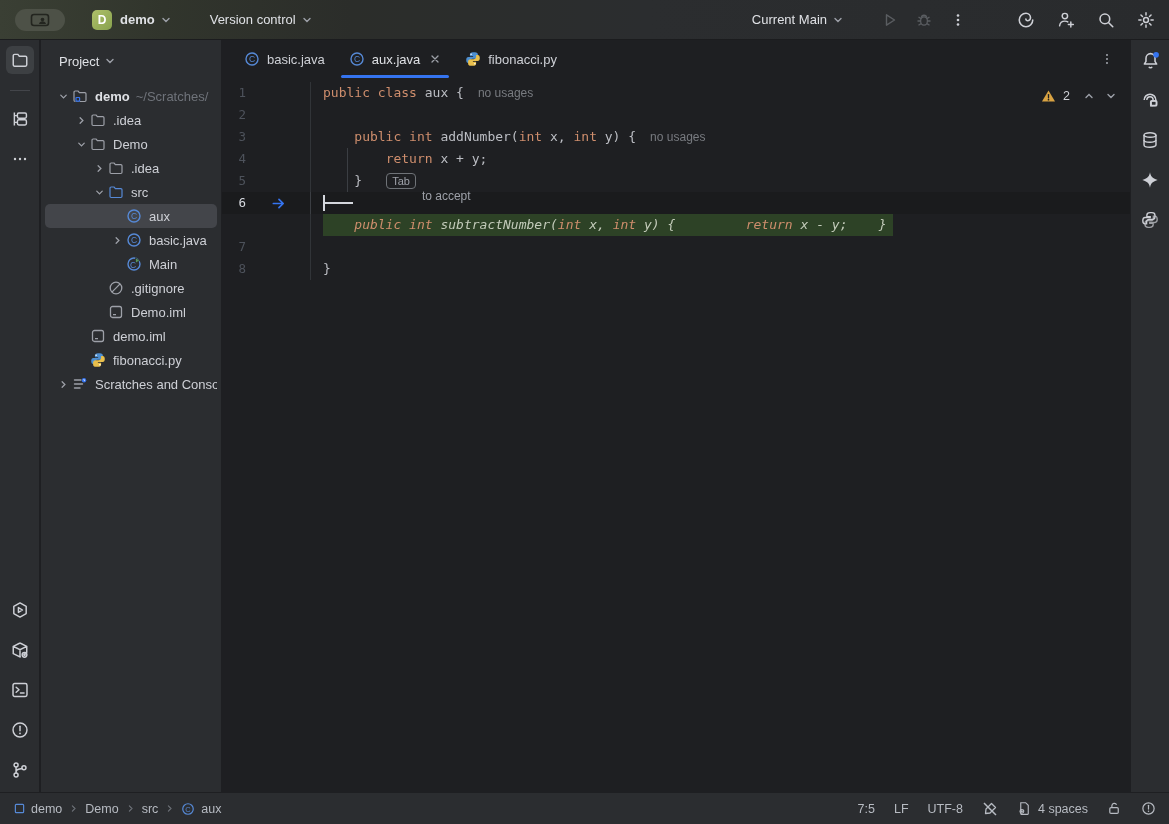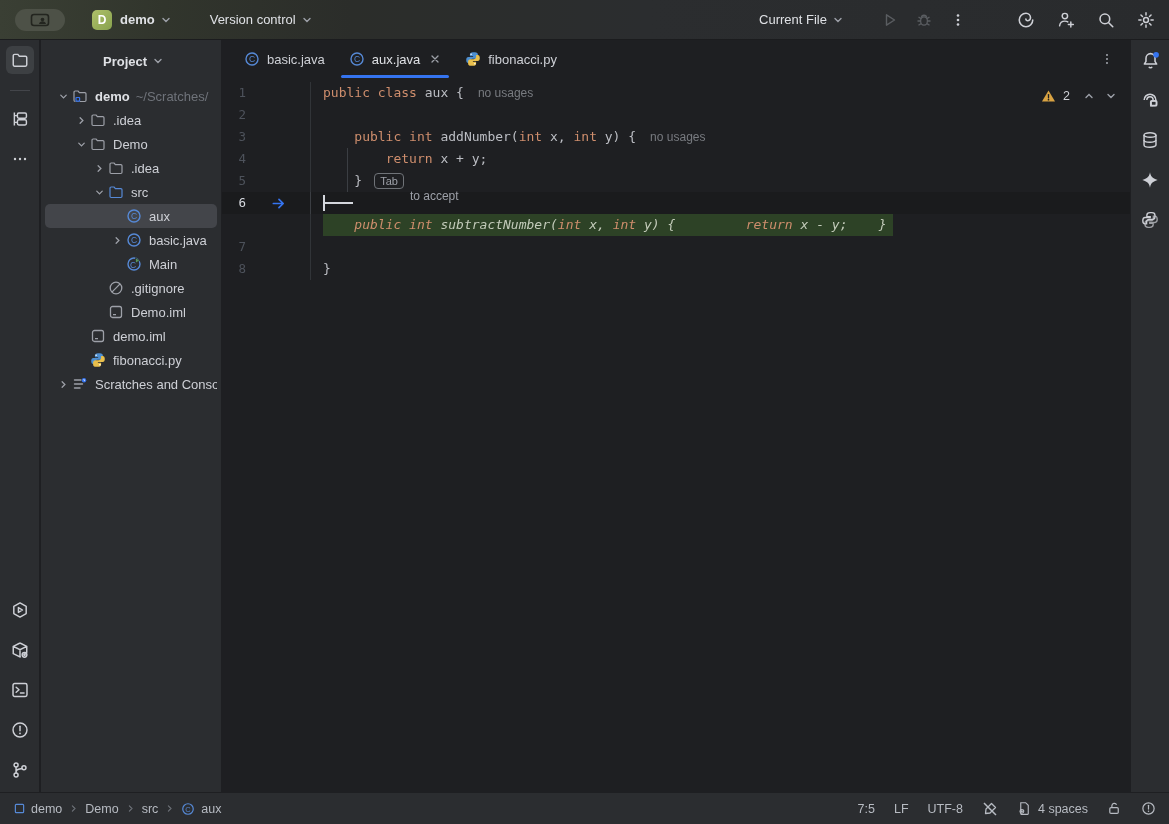--- a/index.html
+++ b/index.html
@@ -53,21 +53,21 @@
   .strip-div { width:20px; height:1px; background:#43454a; margin:4px 0 14px 0; }
   .strip-spacer { margin-top:auto; }
 
   
   .project {
     position:absolute; top:40px; left:41px; width:181px; height:752px;
     background:#2b2d30; border-right:1px solid #1e1f22; overflow:hidden;
   }
   .proj-header {
     height:42px; display:flex; align-items:center; padding-left:18px;
-    font-weight:bold; color:#dfe1e5;margin-left:44px;
+    font-weight:normal; color:#dfe1e5;
   }
   .tree { padding-top:2px; }
   .trow {
     height:24px; display:flex; align-items:center; white-space:nowrap; overflow:hidden;
     border-radius:5px; margin:0 4px; cursor:default;
   }
   .trow.selected { background:#43454a; }
   .chevslot { width:18px; flex:0 0 auto; display:flex; align-items:center; justify-content:center; }
   .ticon { width:16px; height:16px; flex:0 0 auto; margin-right:7px; }
   .tlabel { color:#ced0d6; }
@@ -89,21 +89,21 @@
   .cline { display:flex; height:22px; align-items:center; }
   .cline.cur { background:#1a1b1d; }
   .gut { width:24px; text-align:right; color:#4d525b; flex:0 0 auto; font-size:12.5px; }
   .cline.cur .gut { color:#d5d8de; }
   .garea { width:64px; flex:0 0 auto; display:flex; align-items:center; justify-content:center; }
   .codecol { border-left:1px solid #313438; padding-left:12px; white-space:pre; display:flex; align-items:center; height:22px; }
   .kw { color:#cf8e6d; } .pl { color:#bcbec4; }
   .hint { font-family:"Liberation Sans", sans-serif; font-size:12px; color:#787b80; margin-left:14px; }
   .tabbadge {
     font-family:"Liberation Sans", sans-serif; font-size:11px; color:#9da0a8;
-    border:1px solid #6f7378; border-radius:4px; padding:0px 5px; margin-left:12px; line-height:14px;
+    border:1px solid #6f7378; border-radius:4px; padding:0px 5px; margin-left:24px; line-height:14px;
   }
   .hint2 { font-family:"Liberation Sans", sans-serif; font-size:12px; color:#9da0a8; margin-left:6px;margin-top:29px; }
   .sg { background:#2d4226; font-style:italic; height:22px; display:inline-flex; align-items:center; padding-right:6px; }
   .sg .k { color:#cf8e6d; } .sg .t { color:#c3cbba; }
   .caret { position:relative; width:30px; height:16px; border-left:2px solid #d4d7dd; }
   .caret::after { content:""; position:absolute; left:0; top:7px; width:28px; height:2px; background:#d4d7dd; }
   .indent-guide { position:absolute; left:125px; top:70px; width:1px; height:44px; background:#3b3e43; }
 
   .inspect { position:absolute; top:47px; right:10px; display:flex; align-items:center; gap:4px; }
   .inspect .cnt { color:#ced0d6; font-size:12.5px; margin-left:3px; margin-right:6px; }
@@ -153,21 +153,21 @@
     <span class="tb-label">Version control</span>
     <span class="chev">
       <svg width="12" height="12" viewBox="0 0 12 12">
           <path d="M3 4.5l3 3 3-3" stroke="#9da0a8" stroke-width="1.4" fill="none" stroke-linecap="round"></path>
         </svg>
     </span>
   </div>
 
   <div class="tb-right">
     <div class="tb-run-config">
-      <span>Current File</span>
+      <span>Current Main</span>
       <span class="chev">
         <svg width="12" height="12" viewBox="0 0 12 12">
             <path d="M3 4.5l3 3 3-3" stroke="#9da0a8" stroke-width="1.4" fill="none" stroke-linecap="round"></path>
           </svg>
       </span>
     </div>
     <div class="tb-ico">
       <span>
         <svg width="16" height="16" viewBox="0 0 16 16">
             <path d="M4.5 2.8l8 5.2-8 5.2z" fill="none" stroke="#5a5d61" stroke-width="1.4" stroke-linejoin="round"></path>

